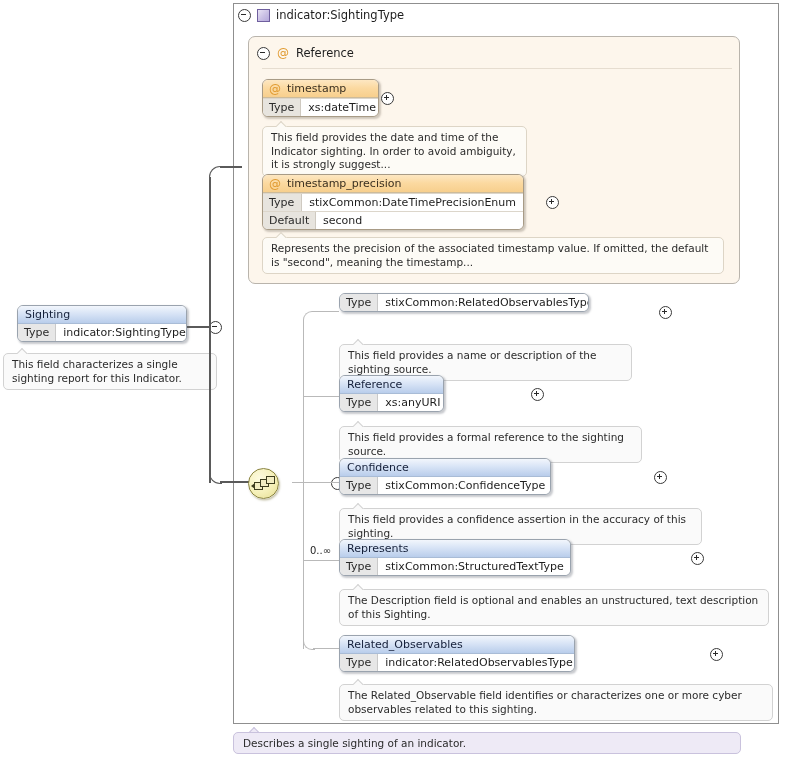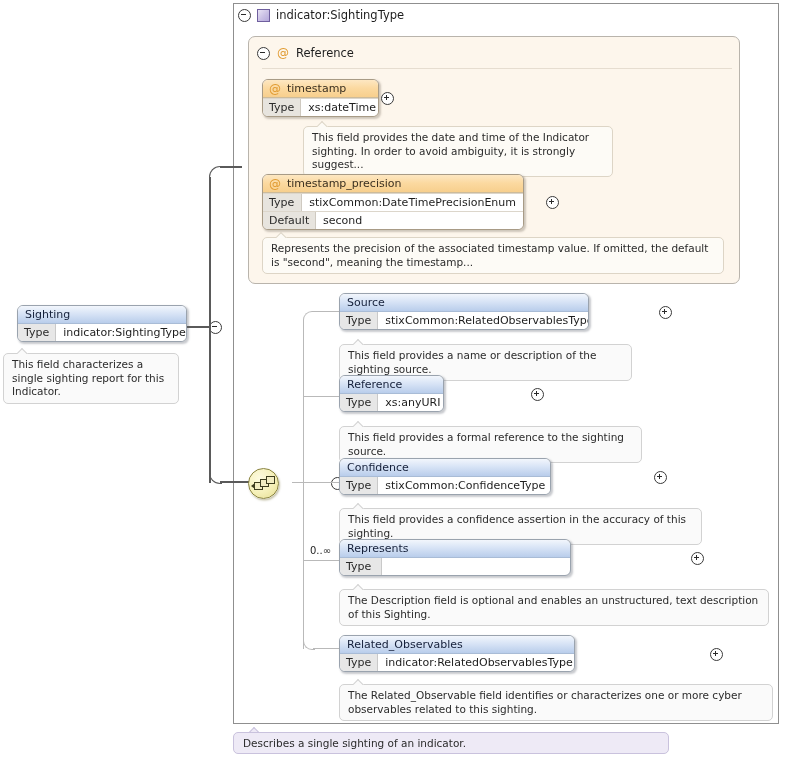--- a/index.html
+++ b/index.html
@@ -124,21 +124,21 @@
   .tailmark i{
     position:absolute;left:0;top:2px;width:9px;height:9px;
     background:#fafafa;border-left:1px solid #d2d2d2;border-top:1px solid #d2d2d2;
     transform:rotate(45deg);transform-origin:center;
   }
   .tailmark.cream i{background:#fdfbf6;border-color:#ddd5c6;}
   .tailmark.lav i{background:#eeeaf6;border-color:#c9c2dd;}
 
   
   #bottom-doc{
-    left:233px; top:732px; width:436px; height:22px;
+    left:233px; top:732px; width:508px; height:22px;
     background:#eeeaf6;border:1px solid #c9c2dd;border-radius:5px;
     box-sizing:border-box;display:flex;align-items:center;padding:0 9px;
     font-size:10.5px;color:#2b2b2b;
   }
 
   
   .wire{background:#5a5a5a;}
   .wireL{background:#b9b9b9;}
   .hookD{
     border:1px solid #5a5a5a;border-right:none;border-top:none;
@@ -206,21 +206,21 @@
     <span class="at-sign">@</span>
     <span class="nm">timestamp</span>
   </div>
   <div class="arow">
     <span class="k" style="width:41px">Type</span>
     <span class="v">xs:dateTime</span>
   </div>
 </div>
 <span class="abs tog plus" style="left:381px;top:92px;"></span>
 
-<div class="abs" style="left:262px;top:126px;width:310px;margin-left:41px;">
+<div class="abs" style="left:262px;top:126px;width:265px;">
   <div class="tailmark cream" style="left:14px;top:-5px;">
       <i></i>
     </div>
   <div class="doc onattr">This field provides the date and time of the Indicator sighting. In order to avoid ambiguity, it is strongly suggest...</div>
 </div>
 
 
 <div class="abs attrbox" style="left:262px;top:174px;width:262px;">
   <div class="ahdr">
     <span class="at-sign">@</span>
@@ -247,21 +247,21 @@
 
 <div class="abs elbox" style="left:17px;top:305px;width:170px;">
   <div class="ehdr">Sighting</div>
   <div class="erow">
     <span class="k" style="width:42px">Type</span>
     <span class="v">indicator:SightingType</span>
   </div>
 </div>
 <span class="abs tog" style="left:176px;top:321px;"></span>
 
-<div class="abs" style="left:3px;top:353px;width:176px;">
+<div class="abs" style="left:3px;top:353px;width:214px;">
   <div class="tailmark" style="left:14px;top:-5px;">
       <i></i>
     </div>
   <div class="doc">This field characterizes a single sighting report for this Indicator.</div>
 </div>
 
 
 <div class="abs wire" style="left:187px;top:326px;width:24px;height:1.5px;"></div>
 <div class="abs wire" style="left:209px;top:177px;width:1.5px;height:150px;"></div>
 <div class="abs wire" style="left:209px;top:326px;width:1.5px;height:157px;"></div>
@@ -291,21 +291,20 @@
 
 <div class="abs wireL" style="left:303px;top:396px;width:36px;height:1px;"></div>
 <div class="abs wireL" style="left:303px;top:482px;width:36px;height:1px;"></div>
 <div class="abs wireL" style="left:303px;top:560px;width:36px;height:1px;"></div>
 
 <div class="abs lhookD" style="left:303px;top:638px;width:11px;height:11px;"></div>
 <div class="abs wireL" style="left:313px;top:648px;width:26px;height:1px;"></div>
 
 
 <div class="abs elbox" style="left:339px;top:293px;width:250px;">
-  <div class="ehdr">Source</div>
   <div class="erow">
     <span class="k" style="width:42px">Type</span>
     <span class="v">stixCommon:RelatedObservablesType</span>
   </div>
 </div>
 <span class="abs tog plus" style="left:593px;top:306px;"></span>
 <div class="abs" style="left:339px;top:344px;width:293px;">
   <div class="tailmark" style="left:14px;top:-5px;">
       <i></i>
     </div>
@@ -343,20 +342,21 @@
     </div>
   <div class="doc">This field provides a confidence assertion in the accuracy of this sighting.</div>
 </div>
 
 
 <span class="abs card" style="left:310px;top:545px;">0..∞</span>
 <div class="abs elbox" style="left:339px;top:539px;width:232px;">
   <div class="ehdr">Represents</div>
   <div class="erow">
     <span class="k" style="width:42px">Type</span>
+    <span class="v">stixCommon:StructuredTextType</span>
   </div>
 </div>
 <span class="abs tog plus" style="left:575px;top:552px;"></span>
 <div class="abs" style="left:339px;top:589px;width:430px;">
   <div class="tailmark" style="left:14px;top:-5px;">
       <i></i>
     </div>
   <div class="doc">The Description field is optional and enables an unstructured, text description of this Sighting.</div>
 </div>
 

